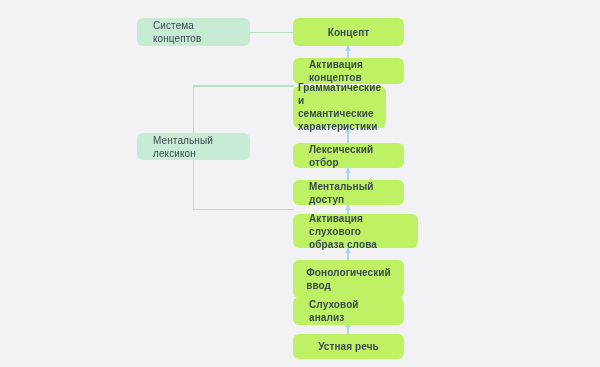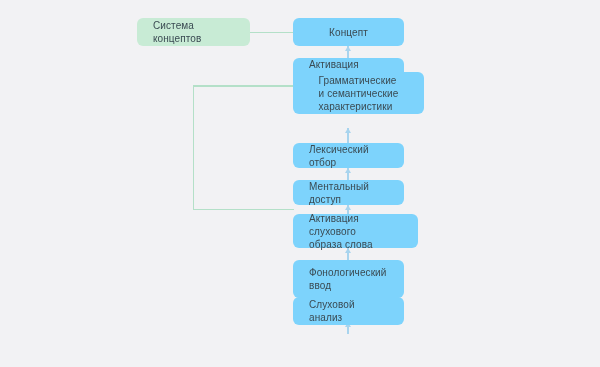--- a/index.html
+++ b/index.html
@@ -25,21 +25,22 @@
     display: flex;
     align-items: center;
     justify-content: center;
     color: #3a4a52;
     font-size: 10px;
     line-height: 13px;
     letter-spacing: 0.1px;
     padding: 2px 16px;
   }
   .node.blue {
-    background: #7dd3fc;
+    background: #bef264;
+    font-weight: bold;
   }
   .node.green {
     background: #c8ebd5;
   }
   .node .lbl {
     display: block;
     white-space: pre-line;
   }
   .arrow {
     position: absolute;
@@ -81,30 +82,33 @@
   <div class="arrow" style="left:347px; top:168px; height:12px;"></div>
   <div class="arrow" style="left:347px; top:205px; height:9px;"></div>
   <div class="arrow" style="left:347px; top:248px; height:12px;"></div>
   <div class="arrow" style="left:347px; top:285px; height:12px;"></div>
   <div class="arrow" style="left:347px; top:322px; height:12px;"></div>
 
   <div class="node green" style="left:137px; top:18px; width:113px; height:28px;">
     <span class="lbl">Система концептов</span>
   </div>
 
+  <div class="node green" style="left:137px; top:133px; width:113px; height:27px;">
+    <span class="lbl">Ментальный лексикон</span>
+  </div>
 
   <div class="node blue" style="left:293px; top:18px; width:111px; height:28px;">
     <span class="lbl">Концепт</span>
   </div>
 
   <div class="node blue" style="left:293px; top:58px; width:111px; height:26px;">
     <span class="lbl">Активация концептов</span>
   </div>
 
-  <div class="node blue" style="left:293px; top:72px; width:131px; height:42px;">
+  <div class="node blue" style="left:293px; top:86px; width:93px; height:42px;">
     <span class="lbl">Грамматические
 и семантические
 характеристики</span>
   </div>
 
   <div class="node blue" style="left:293px; top:143px; width:111px; height:25px;">
     <span class="lbl">Лексический отбор</span>
   </div>
 
   <div class="node blue" style="left:293px; top:180px; width:111px; height:25px;">
@@ -117,14 +121,17 @@
   </div>
 
   <div class="node blue" style="left:293px; top:260px; width:111px; height:38px;">
     <span class="lbl">Фонологический ввод</span>
   </div>
 
   <div class="node blue" style="left:293px; top:297px; width:111px; height:28px;">
     <span class="lbl">Слуховой анализ</span>
   </div>
 
+  <div class="node blue" style="left:293px; top:334px; width:111px; height:25px;">
+    <span class="lbl">Устная речь</span>
+  </div>
 
 </div>
 
 </body></html>

